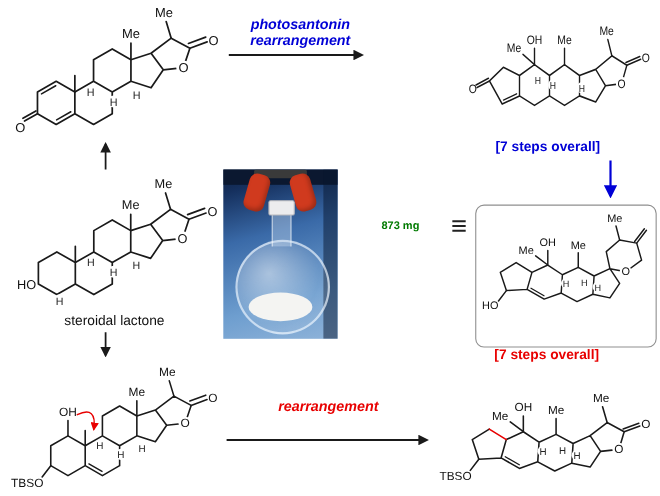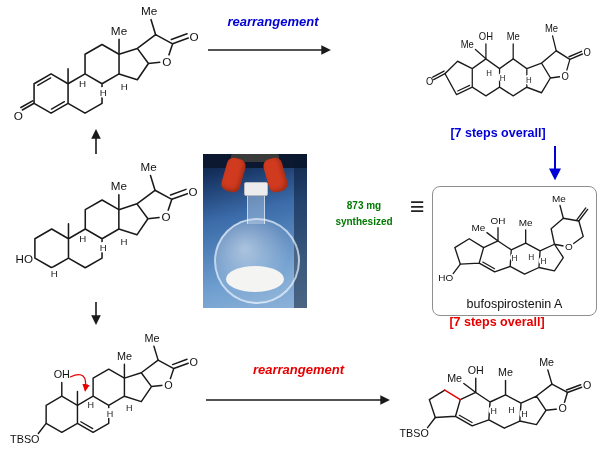--- a/index.html
+++ b/index.html
@@ -106,20 +106,21 @@
       <circle class="mask" cx="52" cy="87" r="4.2"></circle>
         <text class="hat" x="52" y="90">H</text>
       <circle class="mask" cx="68" cy="94" r="4.2"></circle>
         <text class="hat" x="68" y="97">H</text>
       <circle class="mask" cx="84" cy="89" r="4.2"></circle>
         <text class="hat" x="84" y="92">H</text>
       <circle class="mask" cx="30" cy="114" r="4.2"></circle>
         <text class="hat" x="30" y="117">H</text>
     </g>
   </svg>
+  <div class="abs caption" style="left:4px;top:284px;width:200px">steroidal lactone</div>
 
   <svg class="abs" style="left:88px;top:300px" width="16" height="28">
     <path class="arrowline" d="M8,2 L8,23" marker-end="url(#ahd)"></path>
   </svg>
 
   <svg class="abs" style="left:4px;top:330px" width="200" height="118" viewBox="-4 25 163 98" preserveAspectRatio="xMinYMin meet">
     <g transform="translate(16,0)">
       <path class="bond" d="M28,80 L41,87.5 L41,102.5 L28,110 L15,102.5 L15,87.5 Z M41,87.5 L54,80 L67,87.5 L67,102.5 L54,110 L41,102.5 M54,80 L54,65 L67,57.5 L80,65 L80,80 L67,87.5 M80,65 L94,60.5 L102.5,72 L94,84.5 L80,80 M94,60.5 L108,50 L121,57 L116.5,70.5 L102.5,72"></path>
       <path class="bond thin" d="M43.8,101.2 L53.7,106.9"></path>
       <path class="bond" d="M41,87.5 L41,76 M80,65 L80,53.5 M108,50 L104.5,38.5 M28,80 L28,68.5 M15,102.5 L8.5,111"></path>
@@ -135,20 +136,21 @@
       <circle class="mask" cx="52" cy="87" r="4.2"></circle>
         <text class="hat" x="52" y="90">H</text>
       <circle class="mask" cx="68" cy="94" r="4.2"></circle>
         <text class="hat" x="68" y="97">H</text>
       <circle class="mask" cx="84" cy="89" r="4.2"></circle>
         <text class="hat" x="84" y="92">H</text>
     </g>
   </svg>
 
   <div class="abs rxn-label blue" style="left:198px;top:14px;width:150px">
+    <div>photosantonin</div>
     <div>rearrangement</div>
   </div>
   <svg class="abs" style="left:206px;top:44px" width="132" height="12">
     <path class="arrowline" d="M2,6 L123,6" marker-end="url(#ahd)"></path>
   </svg>
 
   <svg class="abs" style="left:424px;top:18px" width="170" height="84" viewBox="-2 47 162 68" preserveAspectRatio="none">
     <path class="bond" d="M18,92 L30,82 L44,88 L44,103 L29,109 Z M44,88 L57,80 L70,88 L70,103 L57,110 L44,103 Z M70,88 L83,80 L96,88 L96,103 L83,110 L70,103 Z M96,88 L96,103 L110,107.5 L118.5,95.5 L110,83.5 Z M110,83.5 L124,73.5 L137,80.5 L132.5,94 L118.5,95.5"></path>
     <path class="bond thin" d="M30.1,106.1 L41.5,101.5"></path>
     <path class="bond" d="M18,92 L7.2,96.9 M17.1,90 L6.3,94.9"></path>
@@ -182,21 +184,20 @@
     <div class="powder"></div>
     <div class="neck"></div>
     <div class="clip"></div>
     <div class="clampbar"></div>
     <div class="prong l"></div>
     <div class="prong r"></div>
   </div>
 
   <div class="abs amount green" style="left:314px;top:198px;width:100px">
     <div>873 mg</div>
-    <div>synthesized</div>
   </div>
   <span class="abs equiv" style="left:410px;top:194px">≡</span>
 
   <div class="abs pbox" style="left:432px;top:186px;width:163px;height:128px">
     <svg class="abs" style="left:3px;top:3px" width="155" height="104" viewBox="-1 38 140 87" preserveAspectRatio="xMidYMin meet">
       <path class="bond" d="M16,90 L29,82 L42,90 L38,104 L21,105 Z M42,90 L55,84 L67,92 L66,107 L52,112 L38,104 M67,92 L80,86 L93,93 L92,108 L79,114 L66,107 M93,93 L92,108 L106,111 L114,99 L106,87 Z M106,87 L103,73 L114,63.5 L128,66 L132,80 L119,89.5 L106,87"></path>
       <path class="bond thin" d="M41.2,103.1 L51.9,109.2"></path>
       <path class="bond" d="M128,66 L136,55.5 M126.3,64.7 L134.3,54.2"></path>
       <path class="bond" d="M21,105 L14.5,113.5 M55,84 L55,72 M55,84 L45,76.5 M80,86 L80,74 M114,63.5 L111,52"></path>
       <text class="atom aend" x="14.5" y="120.5">HO</text>
@@ -206,21 +207,20 @@
       <text class="atom" x="110" y="48.5">Me</text>
       <circle class="mask" cx="119" cy="89.5" r="5"></circle>
       <text class="atom" x="119" y="92.6">O</text>
       <circle class="mask" cx="70" cy="99" r="4.2"></circle>
         <text class="hat" x="70" y="102">H</text>
       <circle class="mask" cx="85" cy="98" r="4.2"></circle>
         <text class="hat" x="85" y="101">H</text>
       <circle class="mask" cx="96" cy="102" r="4.2"></circle>
         <text class="hat" x="96" y="105">H</text>
     </svg>
-    <div class="caption" style="position:absolute;left:0;right:0;bottom:4px">bufospirostenin A</div>
   </div>
 
   <div class="abs notes red" style="left:398px;top:315px;width:198px">
     <div>[7 steps overall]</div>
   </div>
 
   <div class="abs rxn-label red" style="left:206px;top:362px;width:185px">
     <div>rearrangement</div>
   </div>
   <svg class="abs" style="left:204px;top:394px" width="192" height="12">

